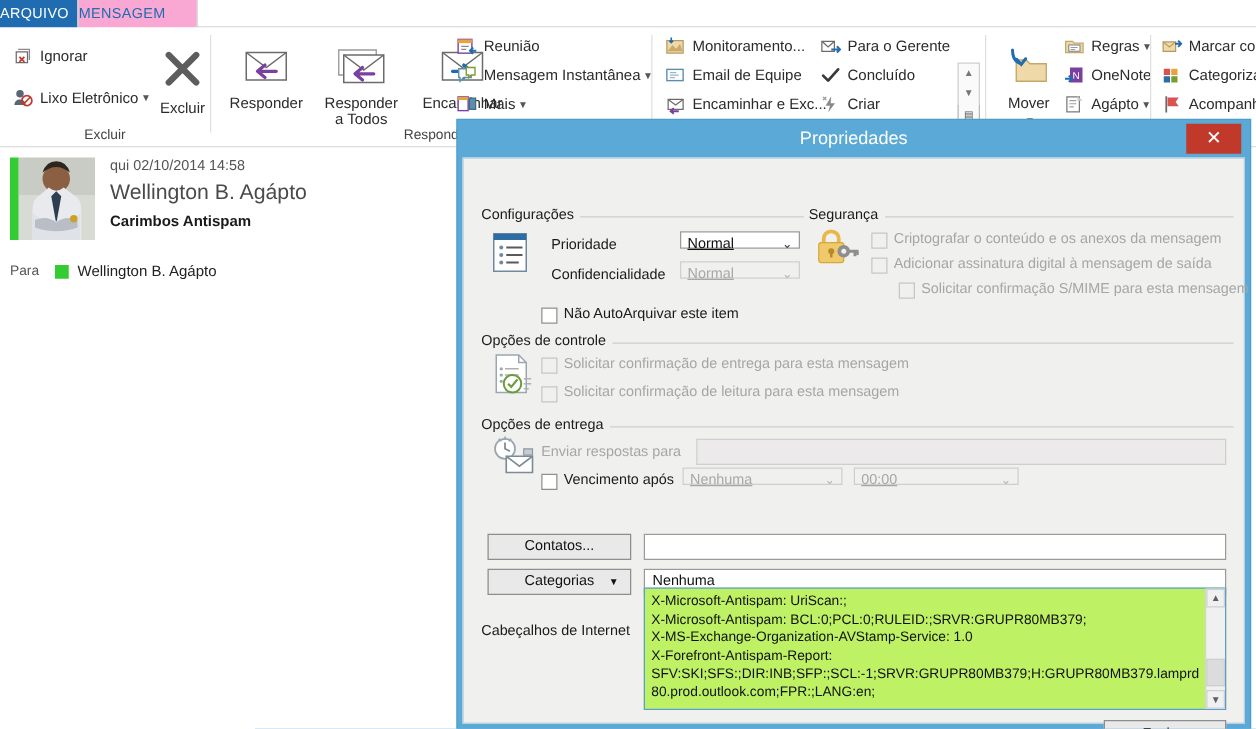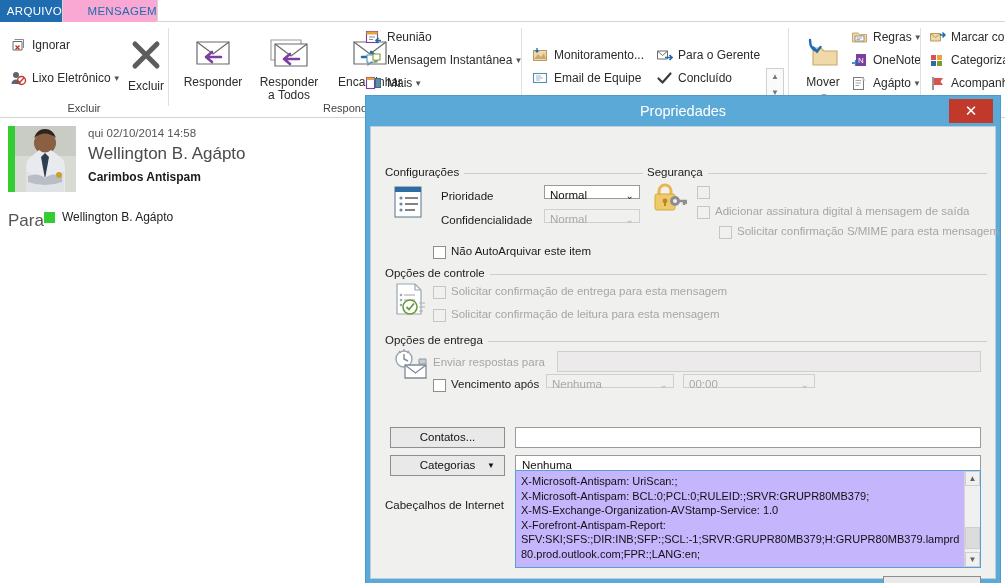--- a/index.html
+++ b/index.html
@@ -7,21 +7,21 @@
     width:1005px;height:583px;overflow:hidden;position:relative;
     background:#ffffff;
     font-family:"Liberation Sans","DejaVu Sans",sans-serif;
     font-size:12px;color:#262626;
     -webkit-font-smoothing:antialiased;
   }
 
   
   .tabstrip{position:absolute;left:0;top:0;width:1005px;height:22px;background:#ffffff;}
   .tab{position:absolute;top:0;height:22px;line-height:22px;font-size:11.5px;
-       text-align:right;letter-spacing:.3px;}
+       text-align:left;letter-spacing:.3px;}
   .tab-file{left:0;width:62px;background:#1f6cb0;color:#ffffff;}
   .tab-msg{left:62px;width:94px;background:#f9a8d4;color:#1f6cb0;
            border-left:1px solid #d4d4d4;border-right:1px solid #d4d4d4;}
   .tabstrip-rest{position:absolute;left:156px;top:21px;width:849px;height:1px;background:#d4d4d4;}
 
   
   .ribbon{position:absolute;left:0;top:22px;width:1005px;height:95px;background:#ffffff;
           border-bottom:1px solid #d4d4d4;}
   .grp{position:absolute;top:0;height:95px;}
   .grp-sep{position:absolute;top:6px;width:1px;height:78px;background:#e0e0e0;}
@@ -36,21 +36,21 @@
   .bigbtn .bic{margin:0 auto 3px auto;}
 
   
   .mailhdr{position:absolute;left:0;top:118px;width:1005px;height:110px;background:#ffffff;}
   .avatar-wrap{position:absolute;left:8px;top:8px;width:68px;height:66px;}
   .avatar-bar{position:absolute;left:0;top:0;width:7px;height:66px;background:#33cc33;}
   .avatar{position:absolute;left:7px;top:0;width:61px;height:66px;overflow:hidden;background:#cfd8d2;}
   .mail-date{position:absolute;left:88px;top:9px;font-size:11.5px;color:#555;}
   .mail-from{position:absolute;left:88px;top:26px;font-size:17px;color:#4a4a4a;}
   .mail-subj{position:absolute;left:88px;top:52px;font-size:12px;font-weight:bold;color:#1a1a1a;}
-  .mail-tolbl{position:absolute;left:8px;top:93px;font-size:17px;color:#555;}
+  .mail-tolbl{position:absolute;left:8px;top:93px;font-size:11px;color:#555;}
   .mail-tochip{position:absolute;left:44px;top:94px;width:11px;height:11px;background:#33cc33;}
   .mail-to{position:absolute;left:62px;top:92px;font-size:12px;color:#222;}
 
   
   .dialog{position:absolute;left:366px;top:96px;width:634px;height:487px;
           background:#5aa9d6;box-sizing:border-box;padding:0 4px 4px 4px;
           box-shadow:0 0 0 1px #4d9cc9;}
   .dlg-title{height:30px;line-height:30px;text-align:center;color:#ffffff;font-size:14.5px;}
   .dlg-close{position:absolute;right:7px;top:3px;width:44px;height:24px;background:#c0392b;
              color:#fff;font-size:15px;line-height:24px;text-align:center;}
@@ -58,38 +58,38 @@
             border:1px solid #b9cfdd;box-sizing:border-box;}
 
   .group-ttl{position:absolute;font-size:11.5px;color:#1a1a1a;background:#f0f0ef;
              padding-right:5px;z-index:2;}
   .group-rule{position:absolute;height:1px;background:#cdcdcd;}
 
   .lbl{position:absolute;font-size:11.5px;color:#1a1a1a;white-space:nowrap;}
   .lbl.dim{color:#a6a6a6;}
 
   .sel{position:absolute;height:14px;background:#ffffff;border:1px solid #9a9a9a;
-       box-sizing:border-box;font-size:11.5px;color:#111;line-height:19px;padding-left:5px;}
+       box-sizing:border-box;font-size:11.5px;color:#111;line-height:19px;padding-left:5px;text-decoration:underline;}
   .sel.dim{color:#a8a8a8;background:#f0f0ef;border-color:#cfcfcf;}
   .sel .arrow{position:absolute;right:5px;top:0;line-height:19px;font-size:10px;color:#333;}
   .sel.dim .arrow{color:#b5b5b5;}
 
   .cbx{position:absolute;width:13px;height:13px;border:1px solid #8e8e8e;background:#ffffff;
        box-sizing:border-box;}
   .cbx.dim{border-color:#c6c6c6;background:#f0f0ef;}
 
   .txtin{position:absolute;height:21px;background:#ffffff;border:1px solid #9a9a9a;
          box-sizing:border-box;font-size:11.5px;line-height:19px;padding-left:6px;color:#111;}
   .txtin.dim{background:#eceaea;border-color:#cfcfcf;}
 
   .btn{position:absolute;height:21px;background:#e9e9e9;border:1px solid #8e8e8e;
        box-sizing:border-box;font-size:11.5px;color:#111;line-height:19px;text-align:center;}
   .btn .bcaret{position:absolute;right:9px;top:0;font-size:8px;line-height:19px;}
 
-  .hdrbox{position:absolute;background:#c4b5fd;border:1px solid #5a9fd4;box-sizing:border-box;}
+  .hdrbox{position:absolute;background:#bef264;border:1px solid #5a9fd4;box-sizing:border-box;}
   .hdrtext{position:absolute;left:5px;top:3px;right:18px;font-size:11px;line-height:14.5px;
            color:#111;white-space:pre-wrap;word-break:break-all;}
   .sbar{position:absolute;right:0;top:0;width:15px;bottom:0;background:#f0f0f0;
         border-left:1px solid #d4d4d4;}
   .sbtn{position:absolute;left:0;width:15px;height:15px;background:#f0f0f0;
         border:1px solid #cfcfcf;box-sizing:border-box;font-size:8px;line-height:13px;
         text-align:center;color:#606060;}
   .sthumb{position:absolute;left:0;width:15px;background:#dcdcdc;border:1px solid #cfcfcf;
           box-sizing:border-box;}
 </style>
@@ -199,21 +199,21 @@
           <rect x="1.5" y="2.5" width="8" height="2.5" fill="#e8a33d"></rect>
           <rect x="10.5" y="3.5" width="5" height="9" fill="#5b8ea8" stroke="#3d6b84" stroke-width="1"></rect>
         </svg>
       </span>
       <span>Mais</span><span class="caret">▼</span>
     </div>
     <div class="grp-label" style="left:0;width:352px;text-indent:0;">Respond</div>
   </div>
   <div class="grp-sep" style="left:521px;"></div>
 
-  <div class="grp" style="left:522px;width:266px;margin-top:18px;">
+  <div class="grp" style="left:522px;width:266px;">
     <div class="smallbtn" style="left:10px;top:4px;">
       <span class="ic">
         <svg width="17" height="17" viewBox="0 0 17 17">
           <rect x="1.5" y="3.5" width="13" height="10" fill="#f0d9a8" stroke="#b79a5f" stroke-width="1"></rect>
           <path d="M2 12 L6 7 L9 10 L12 6 L14 12 Z" fill="#c9a96e"></path>
           <path d="M5 1 L5 5 M3.5 3.5 L5 5 L6.5 3.5" stroke="#1f6cb0" stroke-width="1.3" fill="none"></path>
         </svg>
       </span>
       <span>Monitoramento...</span>
     </div>
@@ -420,20 +420,21 @@
         <rect x="2" y="11" width="20" height="16" rx="2" fill="#f0c96a" stroke="#d6a83c" stroke-width="1"></rect>
         <circle cx="12" cy="18" r="2.4" fill="#b8892a"></circle>
           <rect x="11" y="18" width="2" height="5" fill="#b8892a"></rect>
         <circle cx="22" cy="18" r="5" fill="#8e8e8e"></circle>
         <circle cx="22" cy="18" r="2" fill="#efefef"></circle>
         <path d="M26 18 H34 M31 18 V22 M33.5 18 V21" stroke="#8e8e8e" stroke-width="2.4"></path>
       </svg>
     </div>
 
     <div class="cbx dim" style="left:326px;top:59px;"></div>
+    <div class="lbl dim" style="left:344px;top:58px;">Criptografar o conteúdo e os anexos da mensagem</div>
 
     <div class="cbx dim" style="left:326px;top:79px;"></div>
     <div class="lbl dim" style="left:344px;top:78px;">Adicionar assinatura digital à mensagem de saída</div>
 
     <div class="cbx dim" style="left:348px;top:99px;"></div>
     <div class="lbl dim" style="left:366px;top:98px;">Solicitar confirmação S/MIME para esta mensagem</div>
 
     <div class="group-ttl" style="left:14px;top:140px;">Opções de controle</div>
     <div class="group-rule" style="left:14px;top:147px;width:602px;"></div>
 

